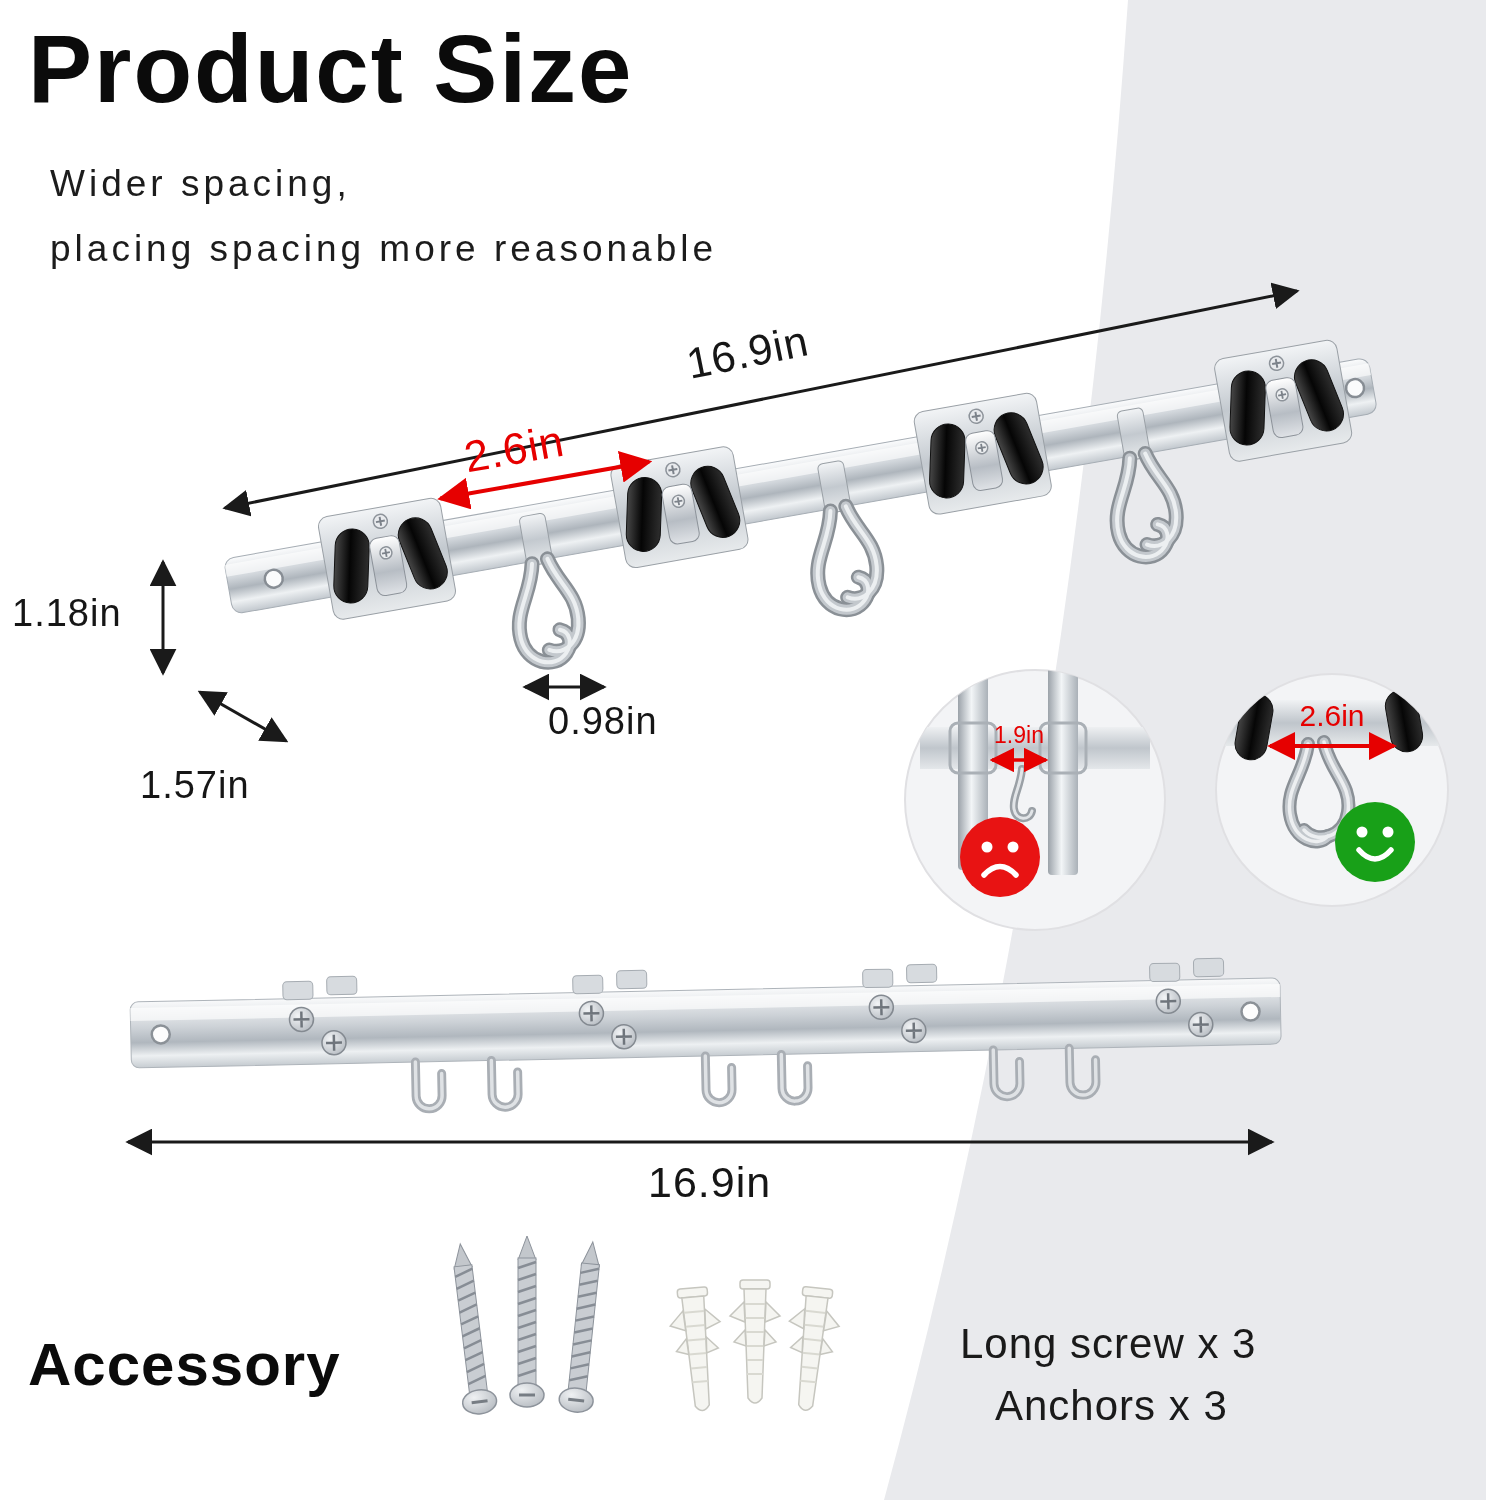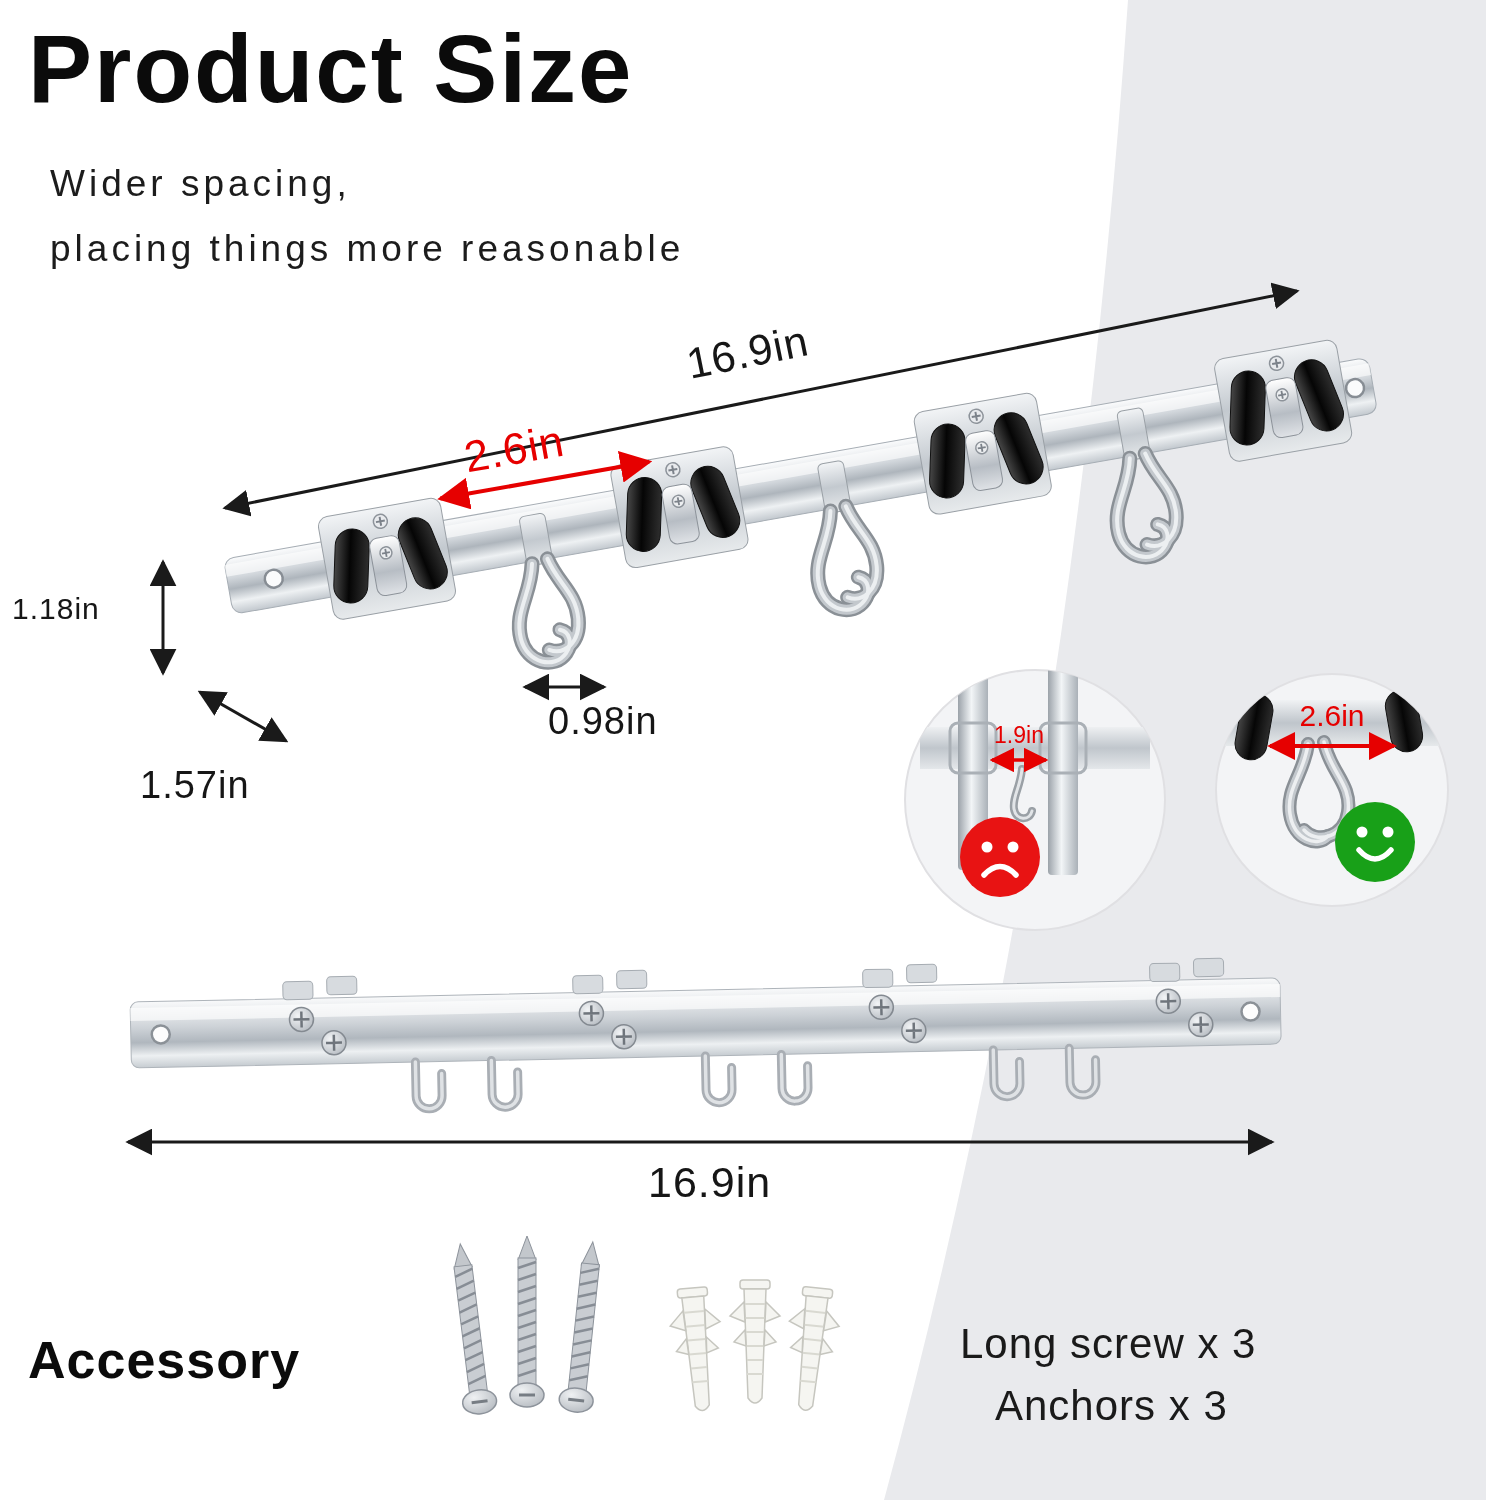--- a/index.html
+++ b/index.html
@@ -12,38 +12,38 @@
   .lbl.red{color:#e60000;}
   .title{
     position:absolute;left:28px;top:14px;font-size:96px;font-weight:800;
     letter-spacing:2px;color:#0b0b0b;
   }
   .subtitle{
     position:absolute;left:34px;top:152px;font-size:37px;color:#1c1c1c;
     letter-spacing:4px;line-height:1.75;margin-left:16px;
   }
   .accessory-heading{
-    position:absolute;left:28px;top:1330px;font-size:52px;font-weight:700;color:#0b0b0b;
+    position:absolute;left:28px;top:1330px;font-size:60px;font-weight:700;color:#0b0b0b;
     letter-spacing:1px;
   }
   .acc-line{position:absolute;font-size:42px;color:#1a1a1a;letter-spacing:1px;}
   svg{display:block;}
   svg text{font-family:"Liberation Sans","DejaVu Sans",sans-serif;}
 </style>
 </head>
 <body>
 
 <svg class="abs" style="left:0;top:0;" width="1486" height="1500" viewBox="0 0 1486 1500">
   <path d="M 1128 0 L 1486 0 L 1486 1500 L 884 1500 C 1012 1030 1092 520 1128 0 Z" fill="#e9eaed"></path>
 </svg>
 
 <div class="title">Product Size</div>
 <div class="subtitle">
   <div>Wider spacing,</div>
-  <div>placing things more reasonable</div>
+  <div>placing spacing more reasonable</div>
 </div>
 
 <svg class="abs" style="left:185px;top:272px;" width="1240" height="430" viewBox="0 0 1240 430">
   <defs>
     <linearGradient id="chromeBar" x1="0" y1="0" x2="0" y2="1">
       <stop offset="0" stop-color="#fbfcfd"></stop>
         <stop offset="0.35" stop-color="#d2d7dc"></stop>
       <stop offset="0.55" stop-color="#aeb5bc"></stop>
         <stop offset="0.78" stop-color="#eef1f3"></stop>
       <stop offset="1" stop-color="#c2c8ce"></stop>
@@ -288,20 +288,20 @@
       <polygon points="10,50 21,62 9,66" fill="#f5f5f1" stroke="#c6c6bf" stroke-width="1.5"></polygon>
     </g>
   </defs>
   <use href="#anchorItem" transform="translate(42,16) rotate(-5)"></use>
   <use href="#anchorItem" transform="translate(105,8)"></use>
   <use href="#anchorItem" transform="translate(168,16) rotate(6)"></use>
 </svg>
 
 <div class="lbl" style="left:686px;top:328px;font-size:43px;transform:rotate(-11.5deg);">16.9in</div>
 <div class="lbl red" style="left:464px;top:424px;font-size:44px;transform:rotate(-10deg);">2.6in</div>
-<div class="lbl" style="left:12px;top:592px;font-size:30px;">1.18in</div>
+<div class="lbl" style="left:12px;top:592px;font-size:38px;">1.18in</div>
 <div class="lbl" style="left:140px;top:764px;font-size:38px;">1.57in</div>
 <div class="lbl" style="left:548px;top:700px;font-size:38px;">0.98in</div>
 <div class="lbl" style="left:648px;top:1158px;font-size:43px;">16.9in</div>
 
 <div class="accessory-heading">Accessory</div>
 <div class="acc-line" style="left:960px;top:1320px;">Long screw x 3</div>
 <div class="acc-line" style="left:995px;top:1382px;">Anchors x 3</div>
 
 </body></html>

